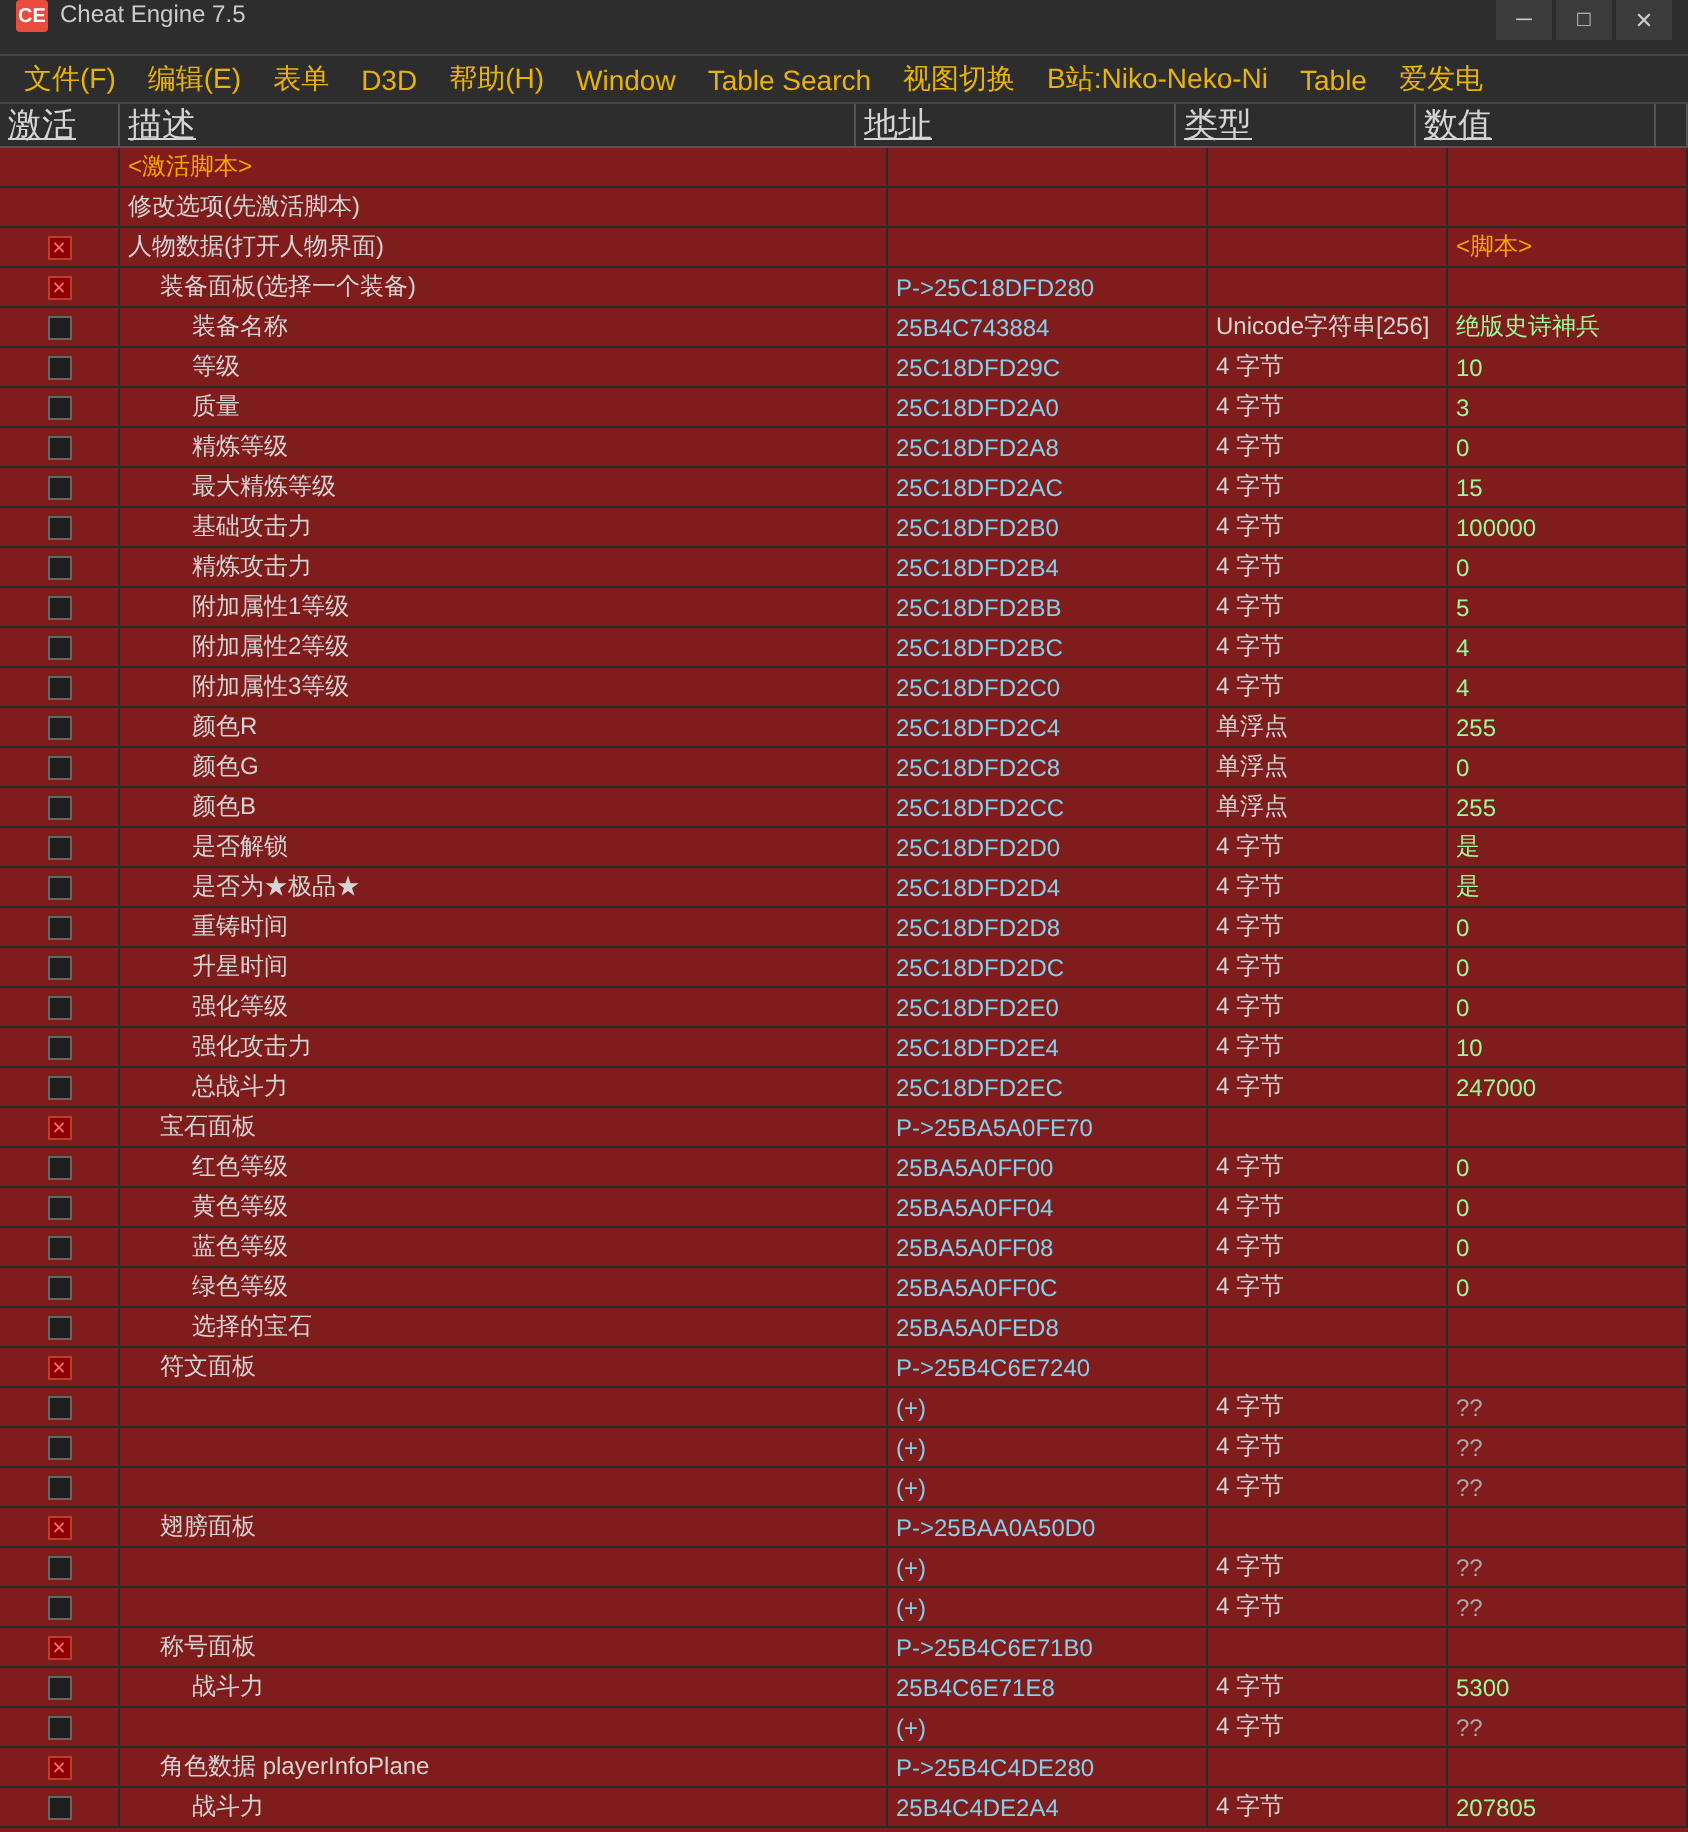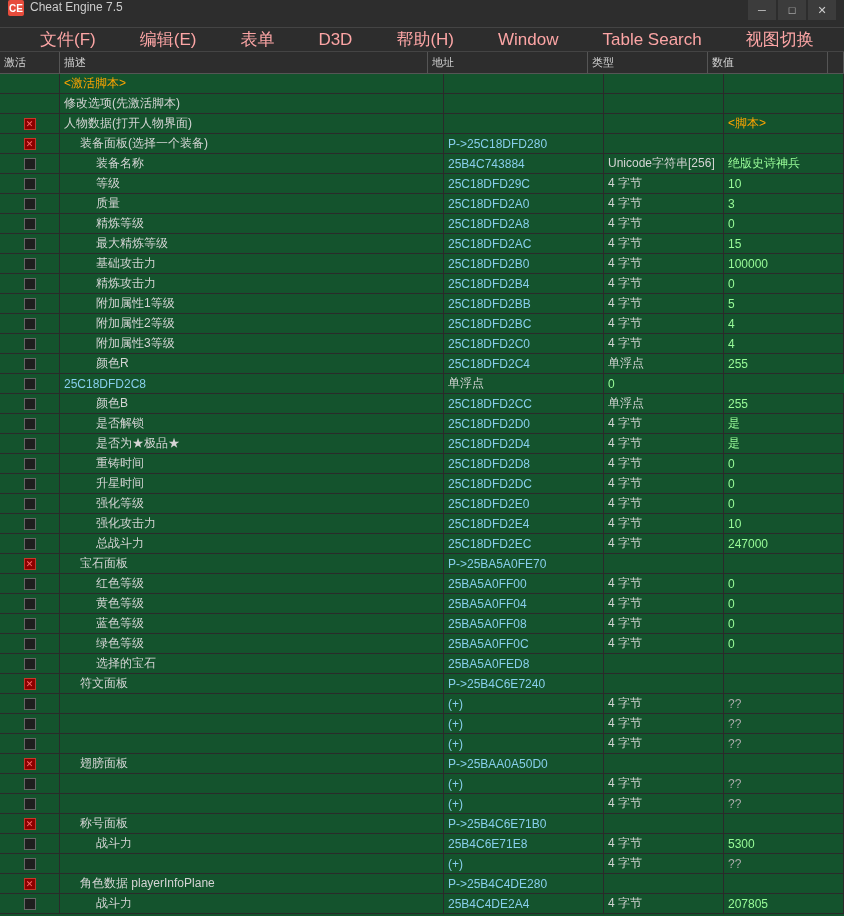--- a/index.html
+++ b/index.html
@@ -53,52 +53,52 @@
     .menu-bar {
       background: #2d2d2d;
       height: 24px;
       display: flex;
       align-items: center;
       border-bottom: 1px solid #444;
       padding: 0 4px;
     }
     .menu-item {
       padding: 2px 8px;
-      color: #fca5a5;
+      color: #eab308;
       cursor: pointer;
-      font-size: 17px;
+      font-size: 14px;
       height: 22px;
       display: flex; align-items: center;
       white-space: nowrap;
-      margin-left: 28px;
     }
 
     .table-header {
       display: grid;
       grid-template-columns: 60px 1fr 160px 120px 120px 16px;
       background: #2d2d2d;
       border-bottom: 1px solid #555;
       height: 22px;
       align-items: center;
       padding: 0;
     }
     .th {
       padding: 2px 4px;
-      font-size: 11px;
+      font-size: 17px;
       color: #d4d4d4;
       border-right: 1px solid #555;
       height: 100%;
       display: flex; align-items: center;
       overflow: hidden;
+      text-decoration: underline;
     }
 
     .table-body {
       overflow-y: scroll;
       height: calc(916px - 28px - 24px - 22px);
-      background: #14532d;
+      background: #7f1d1d;
     }
     .table-body::-webkit-scrollbar { width: 16px; }
     .table-body::-webkit-scrollbar-track { background: #2d2d2d; }
     .table-body::-webkit-scrollbar-thumb { background: #555; border: 2px solid #2d2d2d; }
 
     .row {
       display: grid;
       grid-template-columns: 60px 1fr 160px 120px 120px;
       height: 20px;
       align-items: center;
@@ -157,21 +157,21 @@
 <div class="menu-bar">
 <div class="menu-item">文件(F)</div>
     <div class="menu-item">编辑(E)</div>
     <div class="menu-item">表单</div>
     <div class="menu-item">D3D</div>
     <div class="menu-item">帮助(H)</div>
     <div class="menu-item">Window</div>
     <div class="menu-item">Table Search</div>
     <div class="menu-item">视图切换</div>
     <div class="menu-item">B站:Niko-Neko-Ni</div>
-    <div class="menu-item">Cheat</div>
+    <div class="menu-item">Table</div>
     <div class="menu-item">爱发电</div>
   </div>
 
 <div class="table-header">
   <div class="th">激活</div>
   <div class="th">描述</div>
   <div class="th">地址</div>
   <div class="th">类型</div>
   <div class="th">数值</div>
   <div class="th"></div>
@@ -336,20 +336,23 @@
         <span>颜色R</span>
       </div>
       <div class="cell address">25C18DFD2C4</div>
       <div class="cell type">单浮点</div>
       <div class="cell value">255</div>
     </div>
     <div class="row">
       <div class="cell activate">
         <div class="checkbox"></div>
       </div>
+      <div class="cell" style="padding-left: 36px;">
+        <span>颜色G</span>
+      </div>
       <div class="cell address">25C18DFD2C8</div>
       <div class="cell type">单浮点</div>
       <div class="cell value">0</div>
     </div>
     <div class="row">
       <div class="cell activate">
         <div class="checkbox"></div>
       </div>
       <div class="cell" style="padding-left: 36px;">
         <span>颜色B</span>

